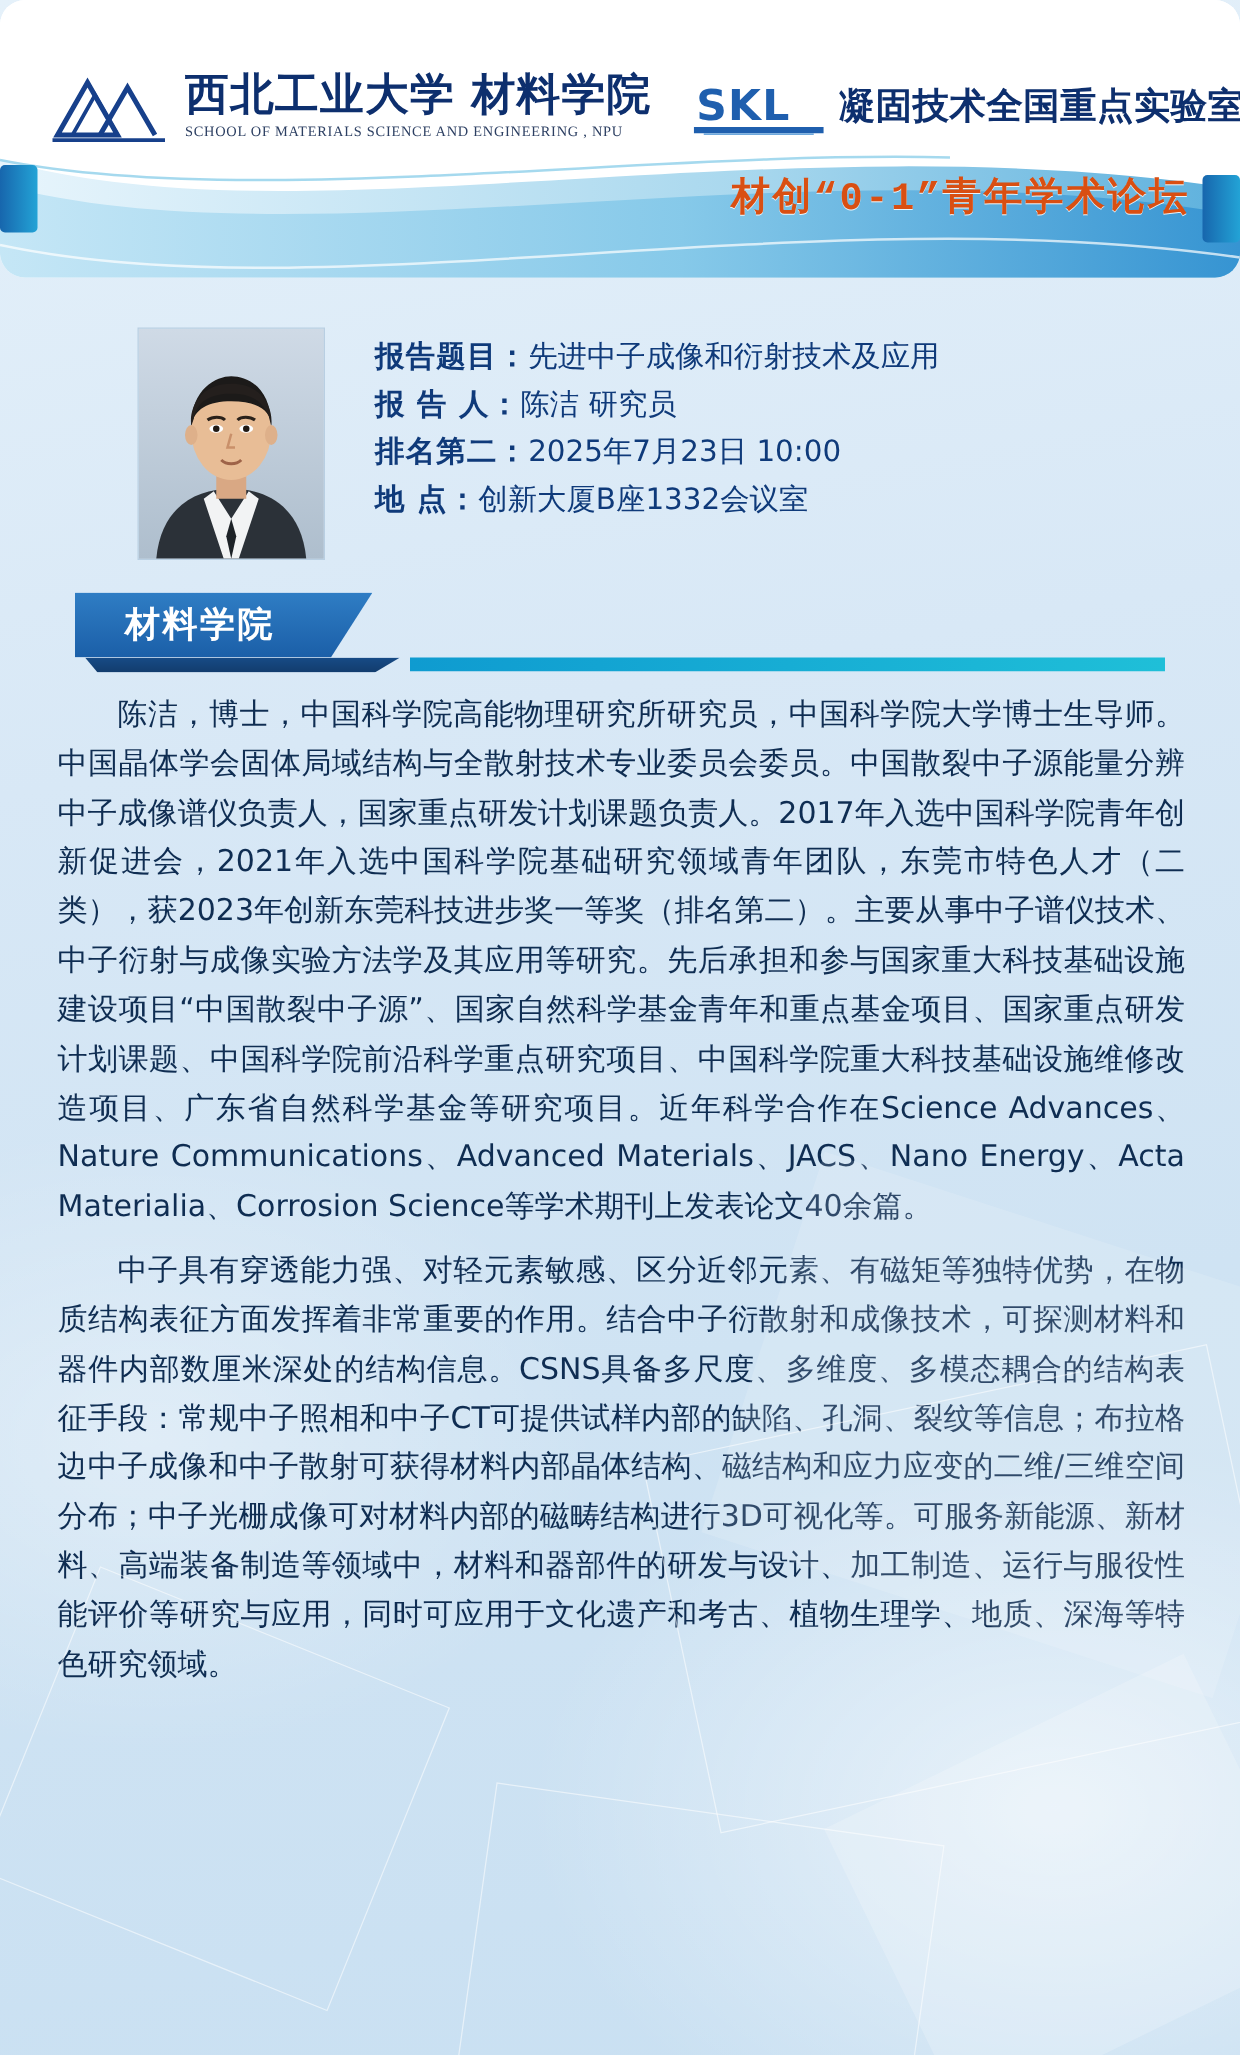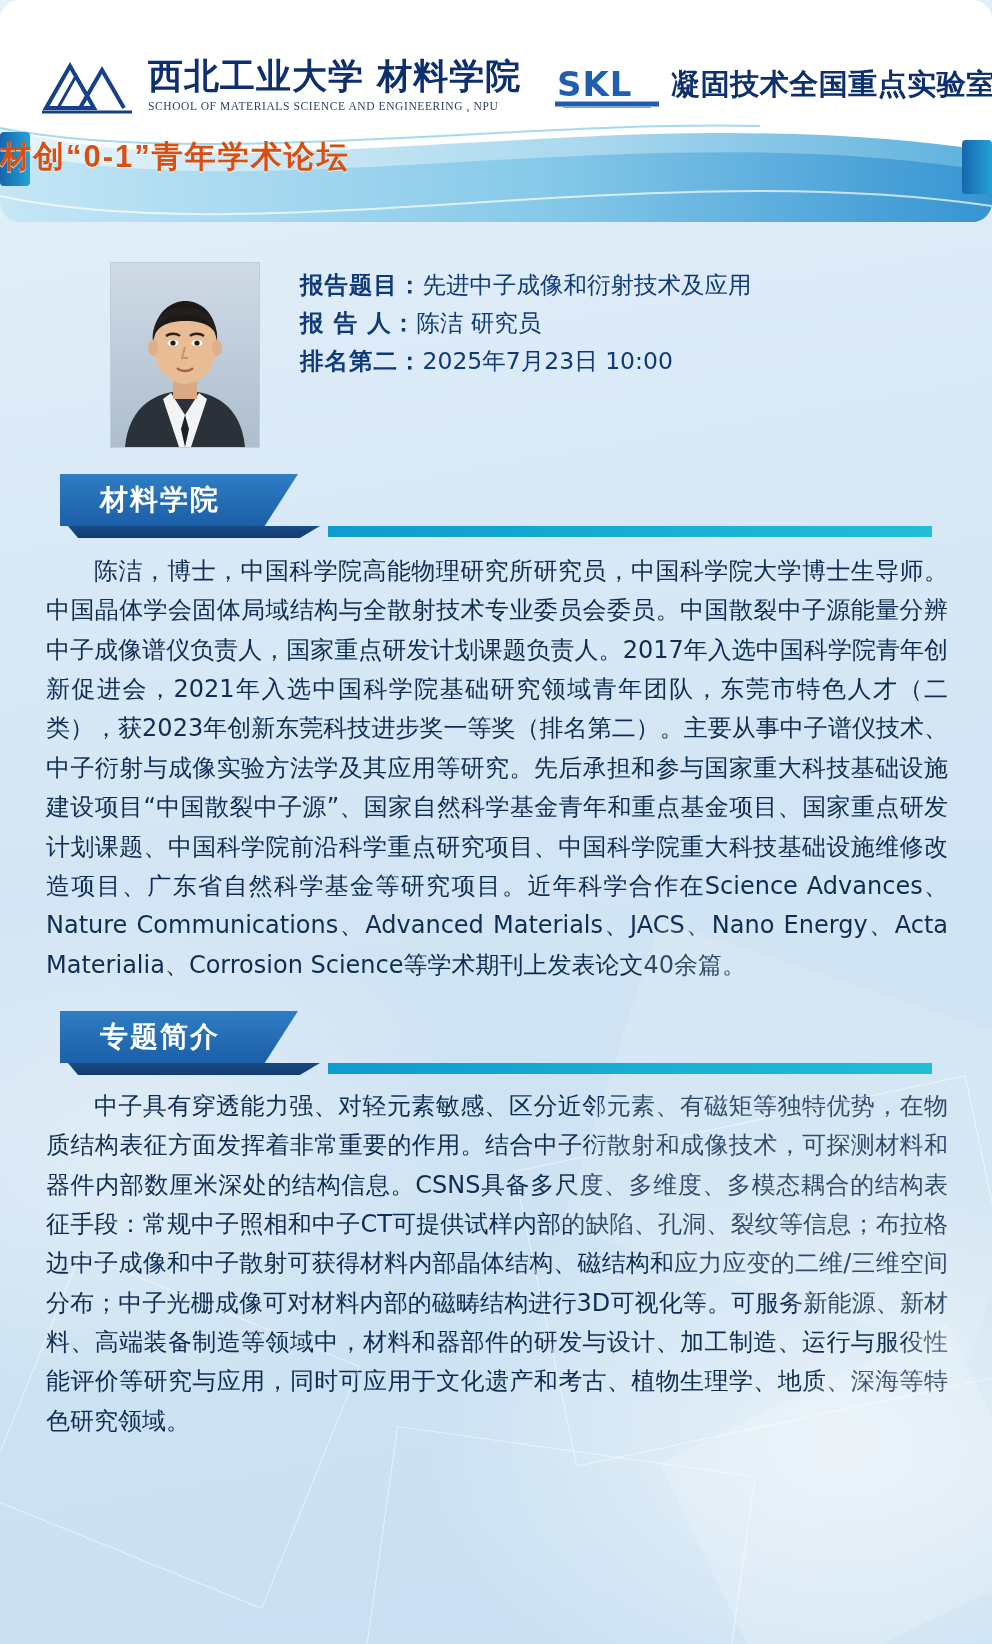--- a/index.html
+++ b/index.html
@@ -108,22 +108,22 @@
     top: 0;
     width: 992px;
     height: 232px;
     z-index: 1;
   }
   .forum-title {
     position: absolute;
     left: 0;
     top: 136px;
     width: 952px;
-    text-align: left;
-    font-family: Liberation Sans, sans-serif;
+    text-align: right;
+    font-family: Liberation Mono, monospace;
     font-weight: bold;
     font-size: 31px;
     letter-spacing: 2px;
     color: #d94f12;
     z-index: 6;
     text-shadow: 0 1px 0 rgba(255,255,255,0.85);
   }
 
   
   .info-row {
@@ -334,35 +334,31 @@
     <div class="info-lines">
       <div class="info-line">
         <span class="info-label">报告题目：</span><span class="info-value">先进中子成像和衍射技术及应用</span>
       </div>
       <div class="info-line">
         <span class="info-label">报 告 人：</span><span class="info-value">陈洁 研究员</span>
       </div>
       <div class="info-line">
         <span class="info-label">排名第二：</span><span class="info-value">2025年7月23日 10:00</span>
       </div>
+      <div class="info-line">
+        <span class="info-label">地 点：</span><span class="info-value">创新大厦B座1332会议室</span>
+      </div>
     </div>
   </div>
 
   <div class="section-head">
     <div class="tab-shadow"></div>
     <div class="tab">
       <span class="tab-label">材料学院</span>
     </div>
     <div class="head-bar"></div>
   </div>
   <div class="body-text">陈洁，博士，中国科学院高能物理研究所研究员，中国科学院大学博士生导师。中国晶体学会固体局域结构与全散射技术专业委员会委员。中国散裂中子源能量分辨中子成像谱仪负责人，国家重点研发计划课题负责人。2017年入选中国科学院青年创新促进会，2021年入选中国科学院基础研究领域青年团队，东莞市特色人才（二类），获2023年创新东莞科技进步奖一等奖（排名第二）。主要从事中子谱仪技术、中子衍射与成像实验方法学及其应用等研究。先后承担和参与国家重大科技基础设施建设项目“中国散裂中子源”、国家自然科学基金青年和重点基金项目、国家重点研发计划课题、中国科学院前沿科学重点研究项目、中国科学院重大科技基础设施维修改造项目、广东省自然科学基金等研究项目。近年科学合作在Science Advances、Nature Communications、Advanced Materials、JACS、Nano Energy、Acta Materialia、Corrosion Science等学术期刊上发表论文40余篇。</div>
 
-  <div class="section-head">
-    <div class="tab-shadow"></div>
-    <div class="tab">
-      <span class="tab-label">专题简介</span>
-    </div>
-    <div class="head-bar"></div>
-  </div>
   <div class="body-text second">中子具有穿透能力强、对轻元素敏感、区分近邻元素、有磁矩等独特优势，在物质结构表征方面发挥着非常重要的作用。结合中子衍散射和成像技术，可探测材料和器件内部数厘米深处的结构信息。CSNS具备多尺度、多维度、多模态耦合的结构表征手段：常规中子照相和中子CT可提供试样内部的缺陷、孔洞、裂纹等信息；布拉格边中子成像和中子散射可获得材料内部晶体结构、磁结构和应力应变的二维/三维空间分布；中子光栅成像可对材料内部的磁畴结构进行3D可视化等。可服务新能源、新材料、高端装备制造等领域中，材料和器部件的研发与设计、加工制造、运行与服役性能评价等研究与应用，同时可应用于文化遗产和考古、植物生理学、地质、深海等特色研究领域。</div>
 
   <div class="footer-space"></div>
 </div>
 
 </body></html>

